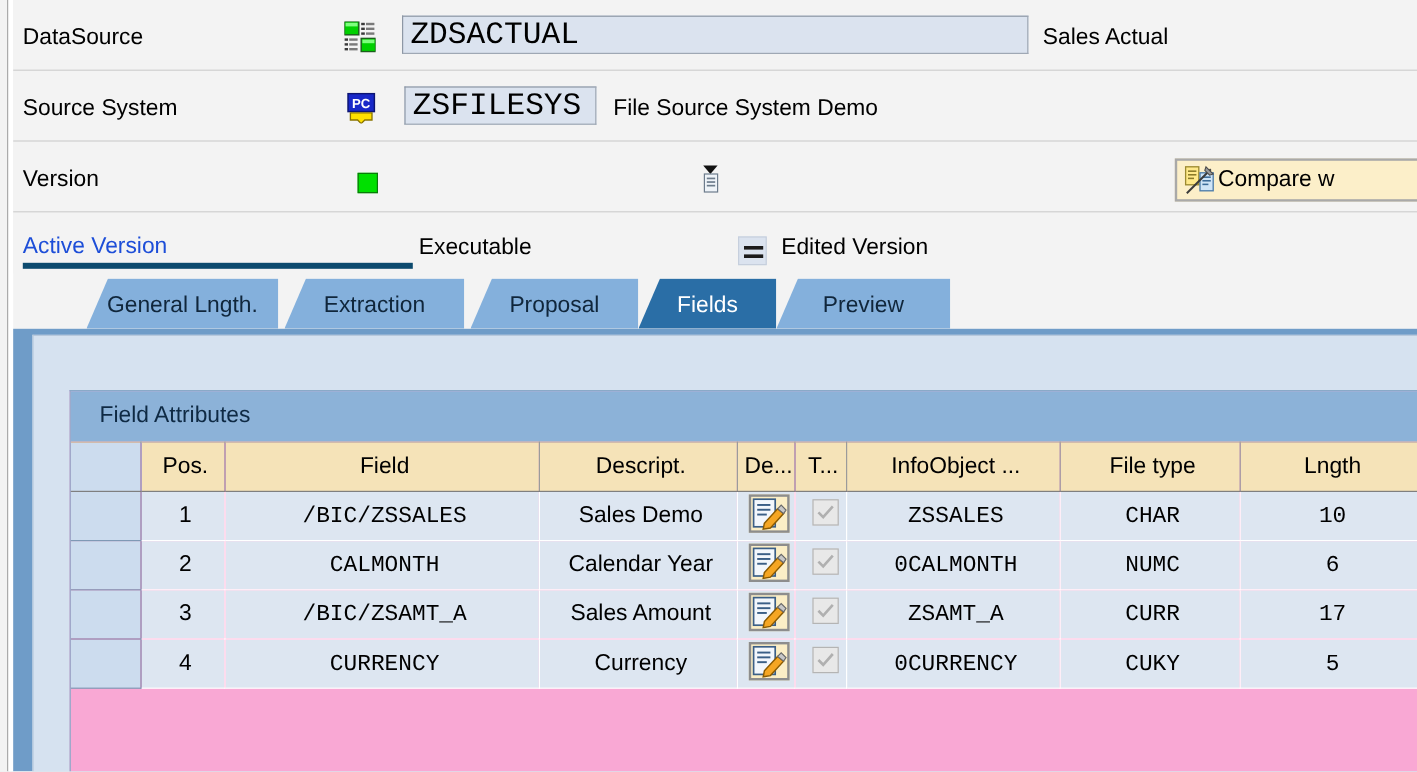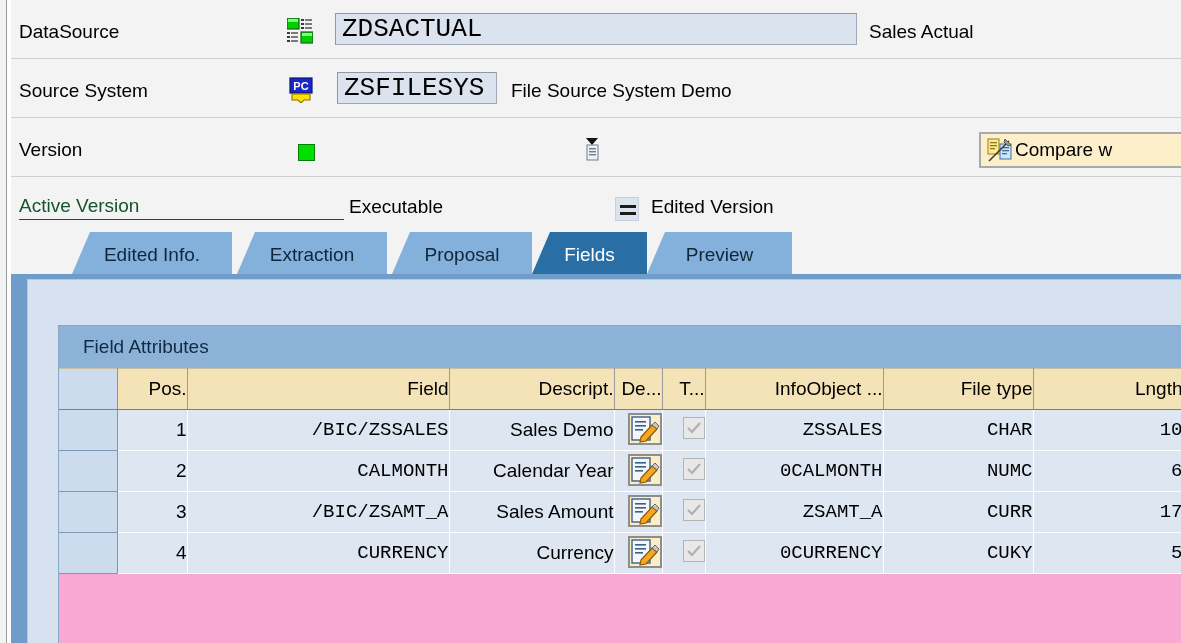--- a/index.html
+++ b/index.html
@@ -121,23 +121,23 @@
     content: "";
     position: absolute;
     left: 4px; width: 16px; height: 3px;
     background: #1b1b1b;
   }
   .icon-equals::before { top: 7px; }
   .icon-equals::after  { top: 14px; }
 
   .underline-lbl {
     position: absolute;
-    border-bottom: 1px solid #0c4a6e;
-    font-size: 19px;
-    color: #14532d;
+    border-bottom: 5px solid #0c4a6e;
+    font-size: 19px;
+    color: #1d4ed8;
     white-space: nowrap;
     line-height: 26px;
   }
 
   
   .compare-btn {
     position: absolute;
     background: #fcefc9;
     border: 2px solid #a9a9a9;
     box-sizing: border-box;
@@ -225,21 +225,21 @@
     table-layout: fixed;
     font-size: 19px;
   }
   .grid th, .grid td {
     padding: 0;
     margin: 0;
     height: 41px;
     box-sizing: border-box;
     overflow: hidden;
     white-space: nowrap;
-    text-align: right;
+    text-align: center;
     vertical-align: middle;
   }
   .grid th {
     background: #f5e3b8;
     border-right: 1px solid #9b9b9b;
     border-bottom: 1px solid #7f7f7f;
     border-top: 1px solid #c9c0a2;
     font-weight: normal;
     color: #000;
     padding-left: 5px;
@@ -380,21 +380,21 @@
       <span class="side-text" style="left:338px; top:20px;">Executable</span>
 
       <span class="icon-equals" style="left:604px; top:20px;"></span>
 
       <span class="side-text" style="left:640px; top:20px;">Edited Version</span>
     </div>
   </div>
 
   <div class="tabstrip">
     <div class="tab" style="left:61px; width:160px;">
-      <span>Edited Info.</span>
+      <span>General Lngth.</span>
     </div>
     <div class="tab" style="left:226px; width:150px;">
       <span>Extraction</span>
     </div>
     <div class="tab selected" style="left:521px; width:115px;">
       <span>Fields</span>
     </div>
     <div class="tab" style="left:381px; width:140px;">
       <span>Proposal</span>
     </div>

